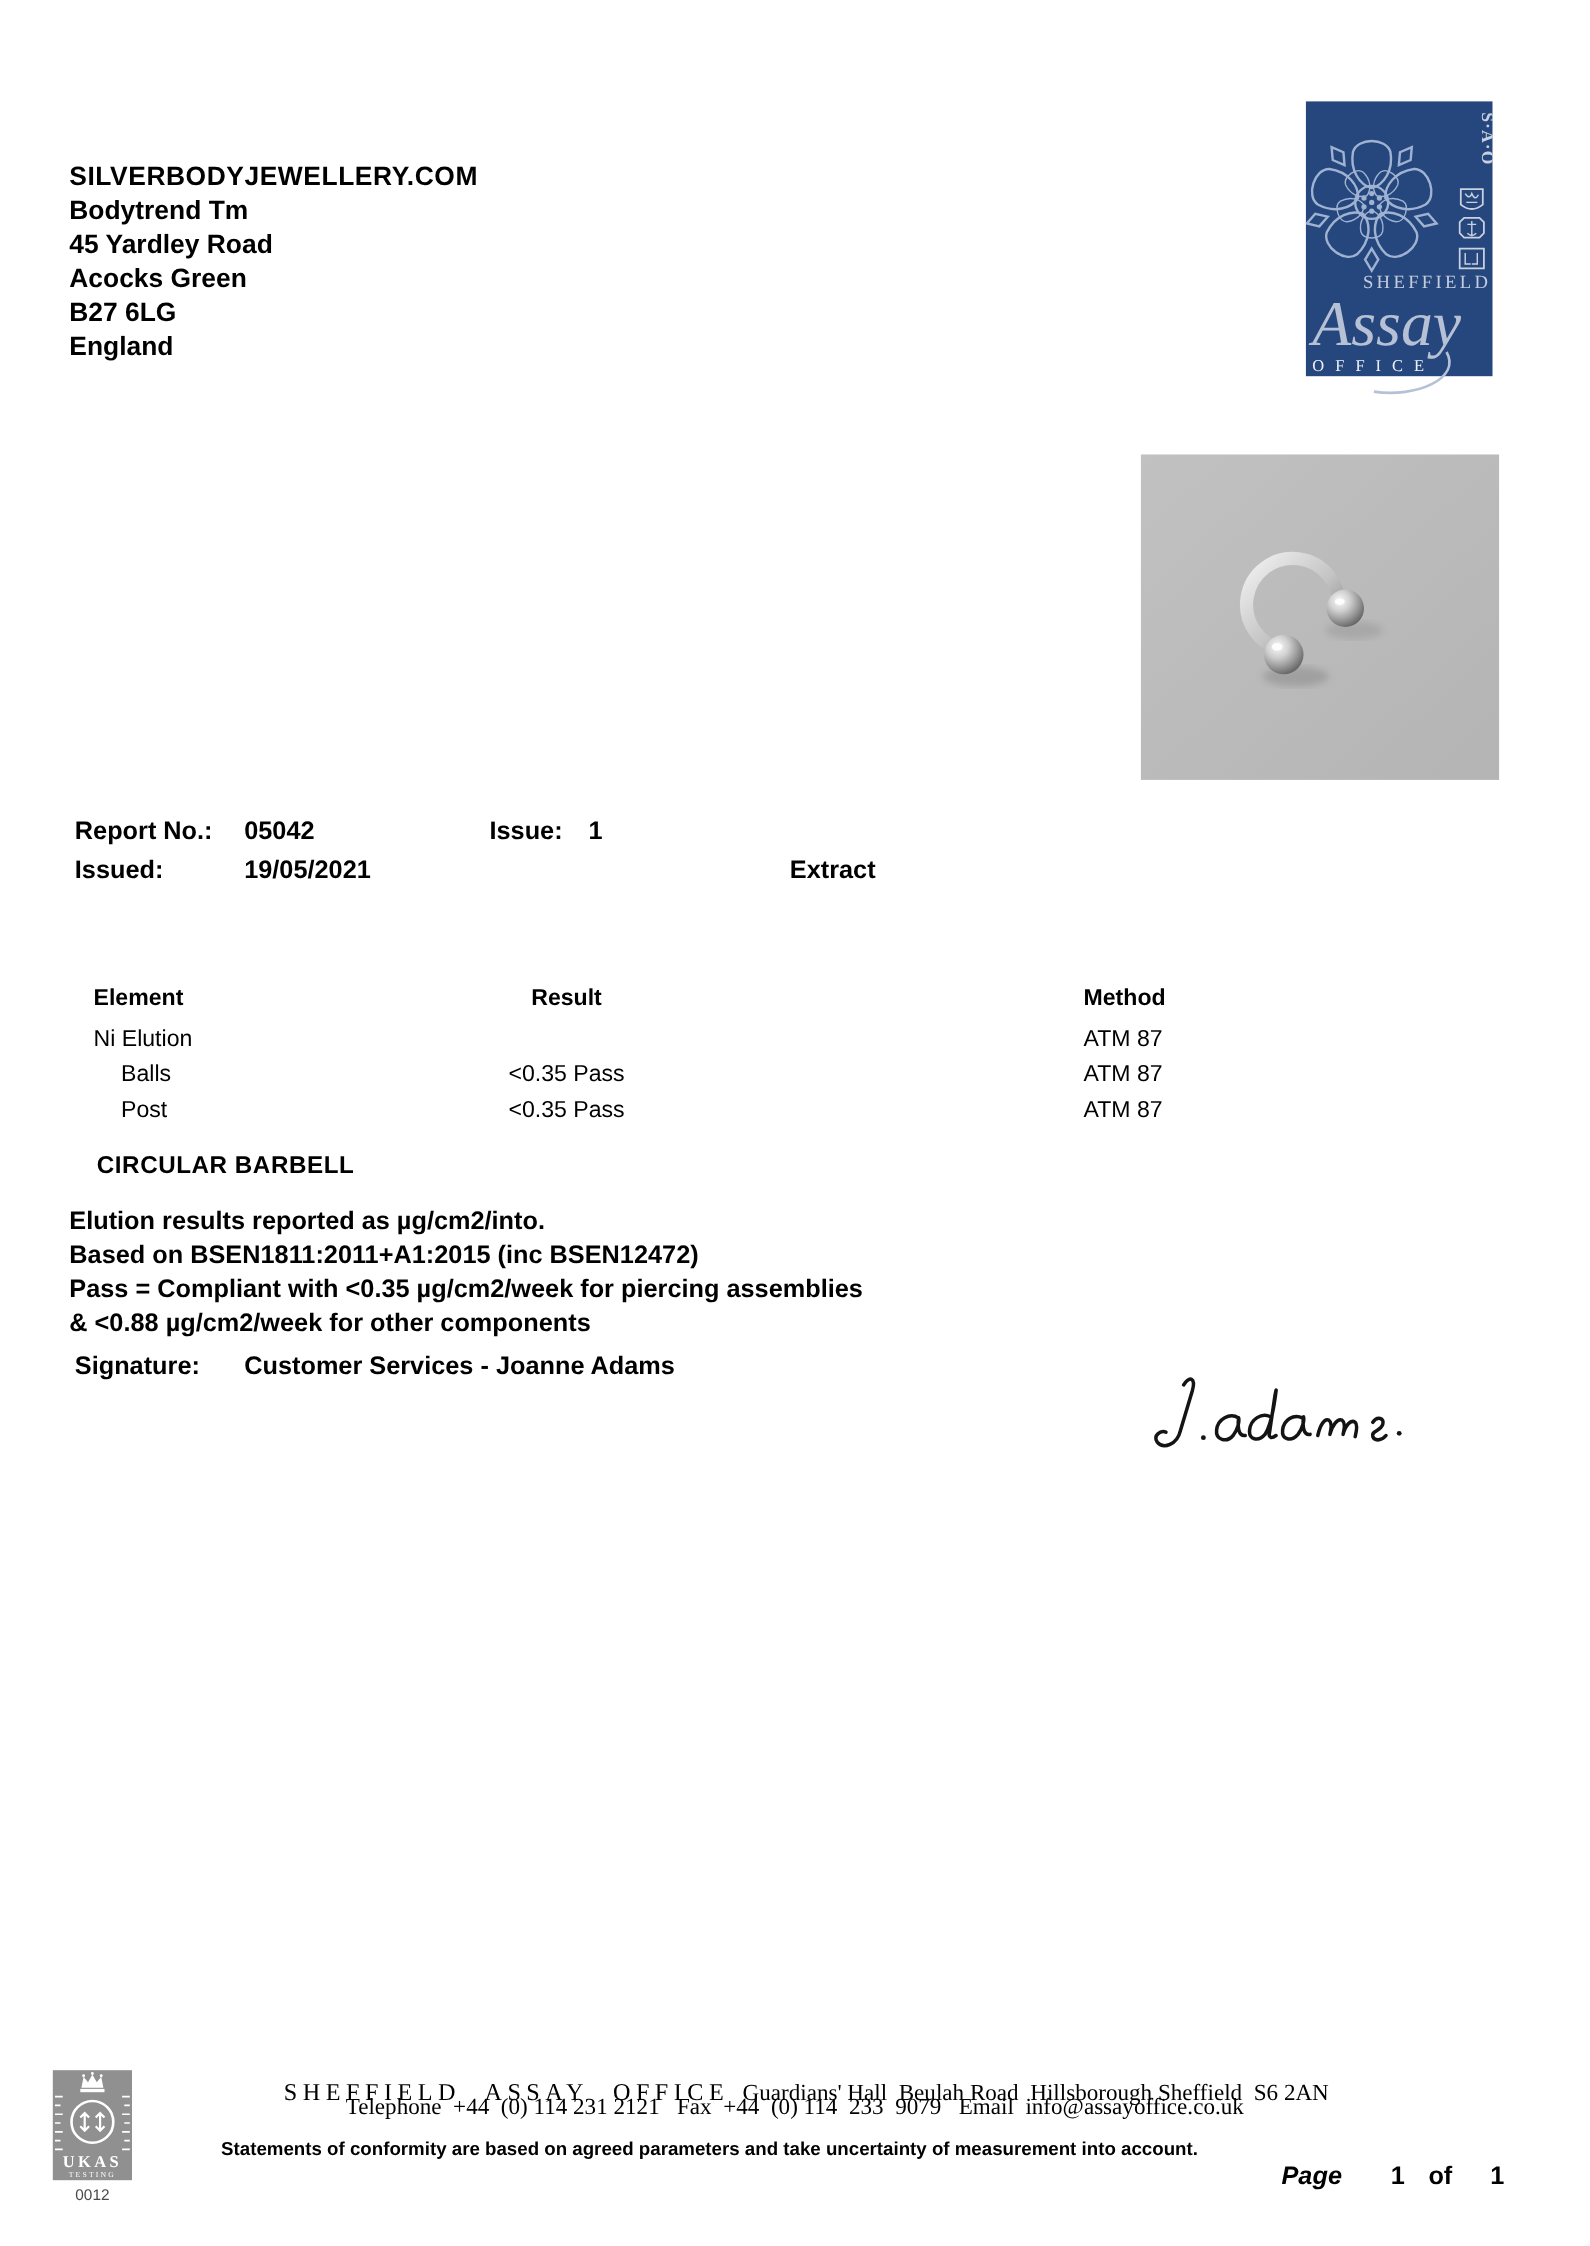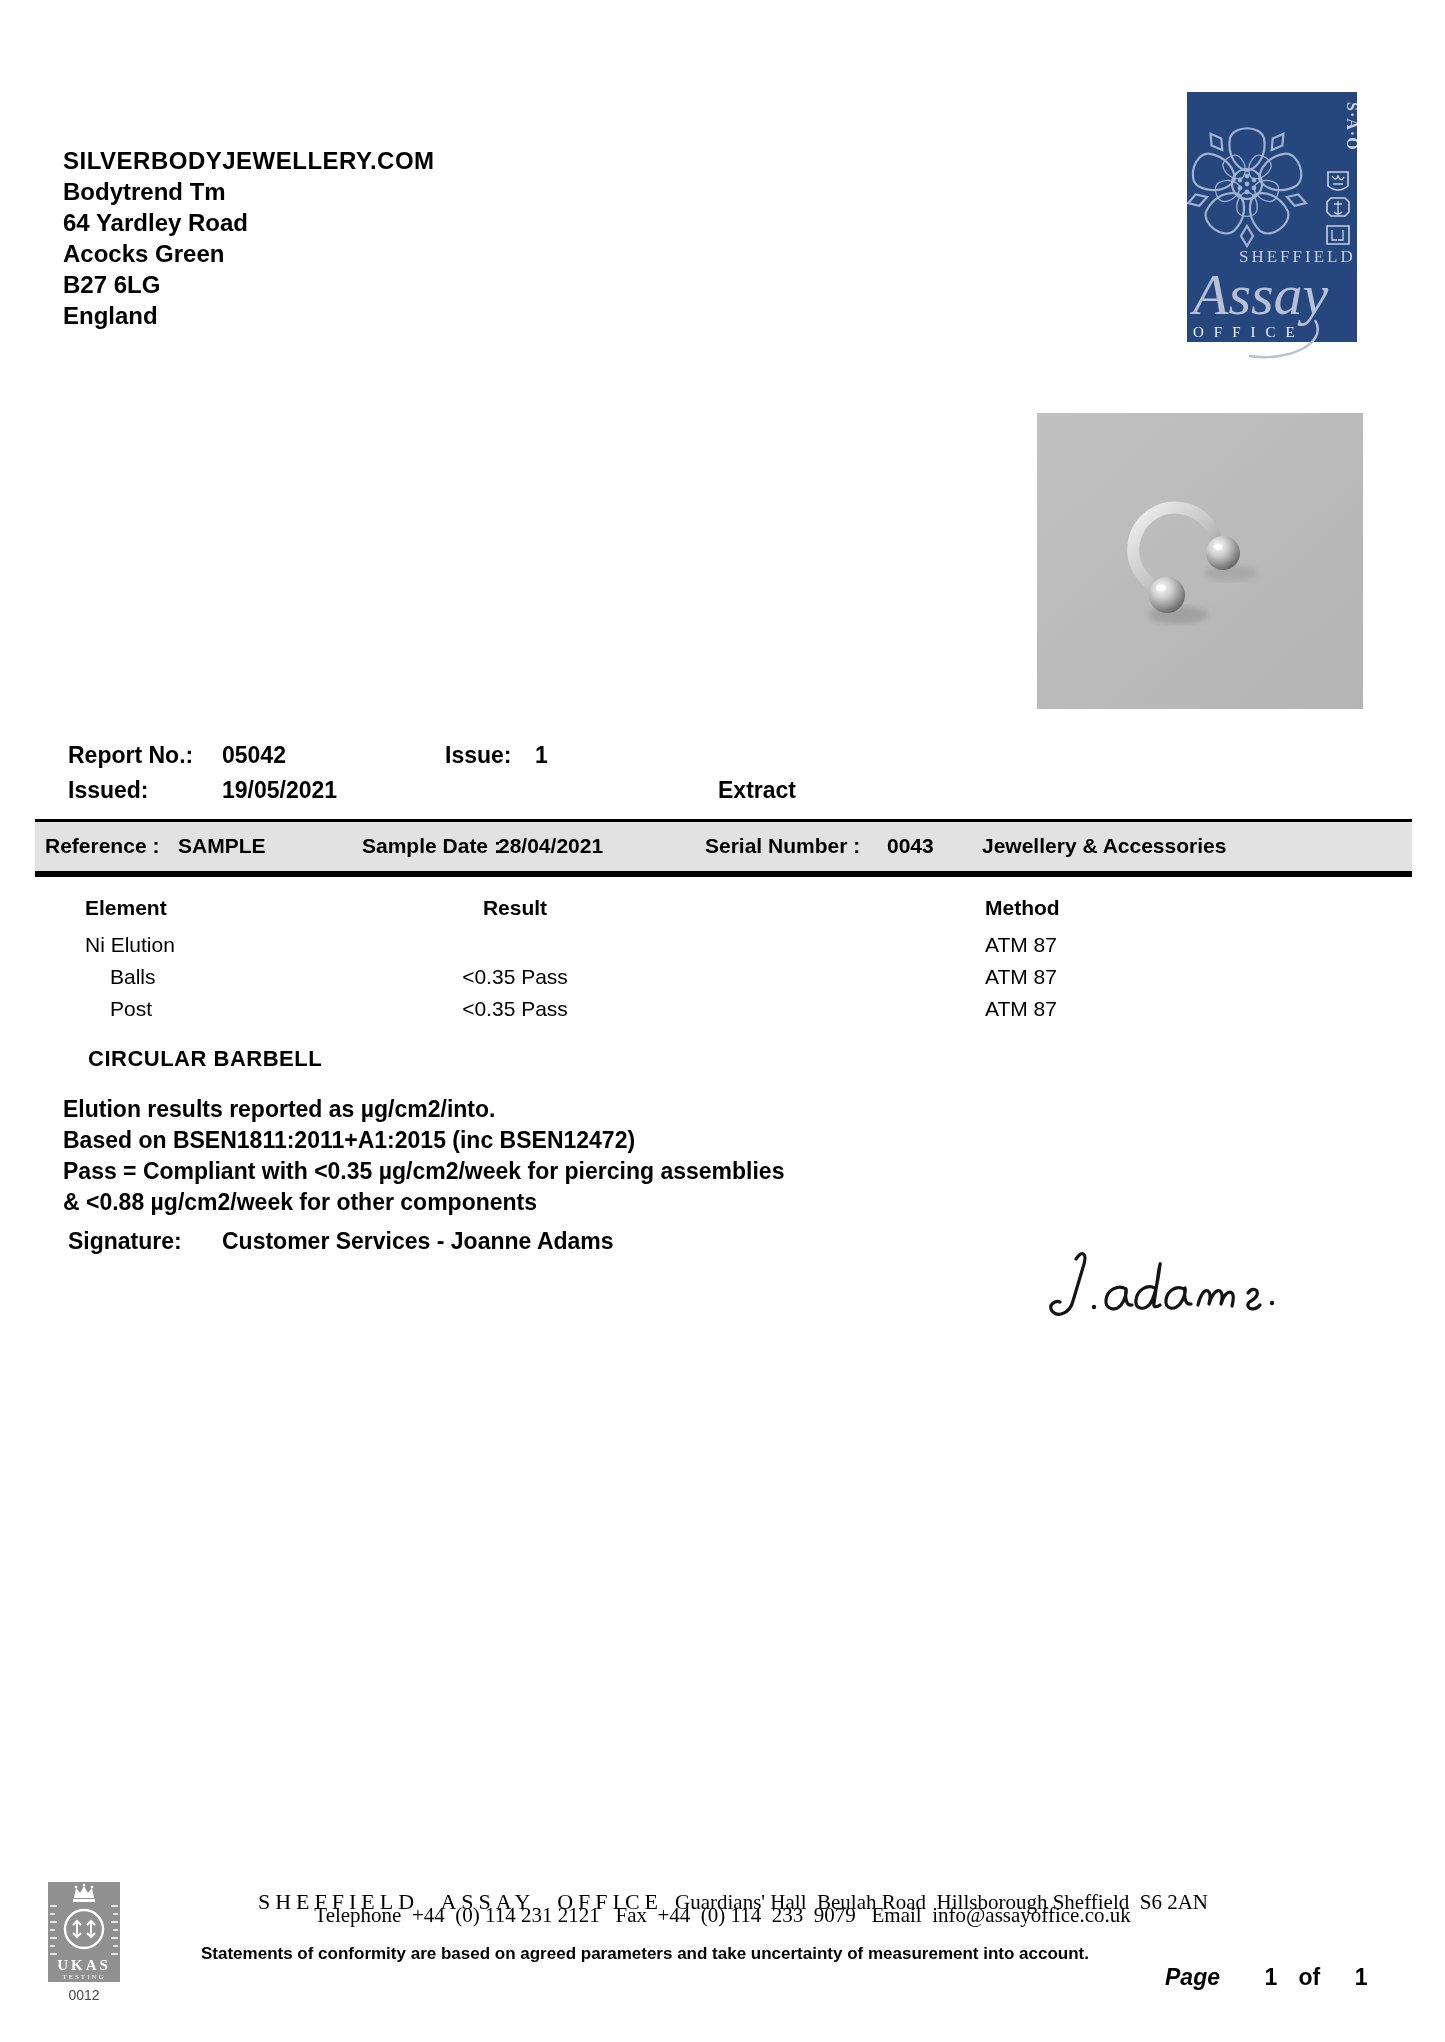--- a/index.html
+++ b/index.html
@@ -60,21 +60,21 @@
   .ukas { position:absolute; left:44px; top:1880px; }
 </style>
 </head>
 <body>
 
 <div class="page">
 
   <div class="address">
     <div class="addr-name">SILVERBODYJEWELLERY.COM</div>
     <div>Bodytrend Tm</div>
-    <div>64 Yardley Road</div>
+    <div>45 Yardley Road</div>
     <div>Acocks Green</div>
     <div>B27 6LG</div>
     <div>England</div>
   </div>
 
 
   <svg class="logo" width="170" height="275" viewBox="0 0 170 275">
     <rect x="0" y="0" width="170" height="250" fill="#26477d"></rect>
 
     <g transform="translate(60,92)" stroke="#9fb2d2" fill="none" stroke-width="2.2">
@@ -165,29 +165,20 @@
     <span style="left:222px;">05042</span>
     <span style="left:445px;">Issue:</span>
     <span style="left:535px;">1</span>
   </div>
   <div class="meta-row" style="top:777px;">
     <span style="left:68px;">Issued:</span>
     <span style="left:222px;">19/05/2021</span>
     <span style="left:718px;">Extract</span>
   </div>
 
-  <div class="sample-bar">
-    <span style="left:10px;">Reference :</span>
-    <span style="left:143px;">SAMPLE</span>
-    <span style="left:327px;">Sample Date :</span>
-    <span style="left:463px;">28/04/2021</span>
-    <span style="left:670px;">Serial Number :</span>
-    <span style="left:852px;">0043</span>
-    <span style="left:947px;">Jewellery &amp; Accessories</span>
-  </div>
 
   <div class="trow thead" style="top:896px;">
     <span style="left:85px;">Element</span>
     <span class="col-result">Result</span>
     <span class="col-method">Method</span>
   </div>
   <div class="trow" style="top:933px;">
     <span style="left:85px;">Ni Elution</span>
     <span class="col-result"></span>
     <span class="col-method">ATM 87</span>

